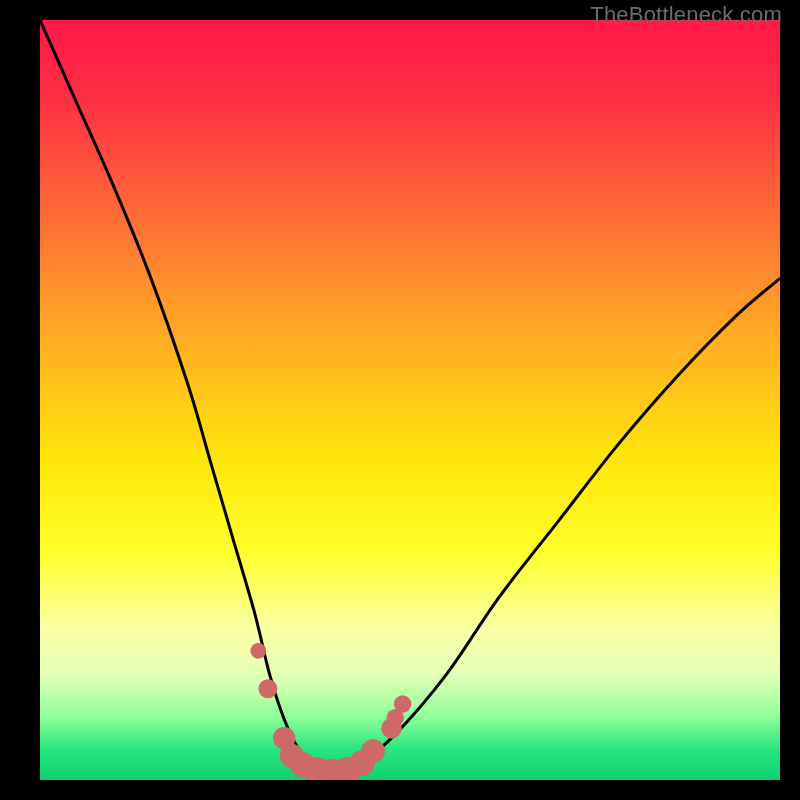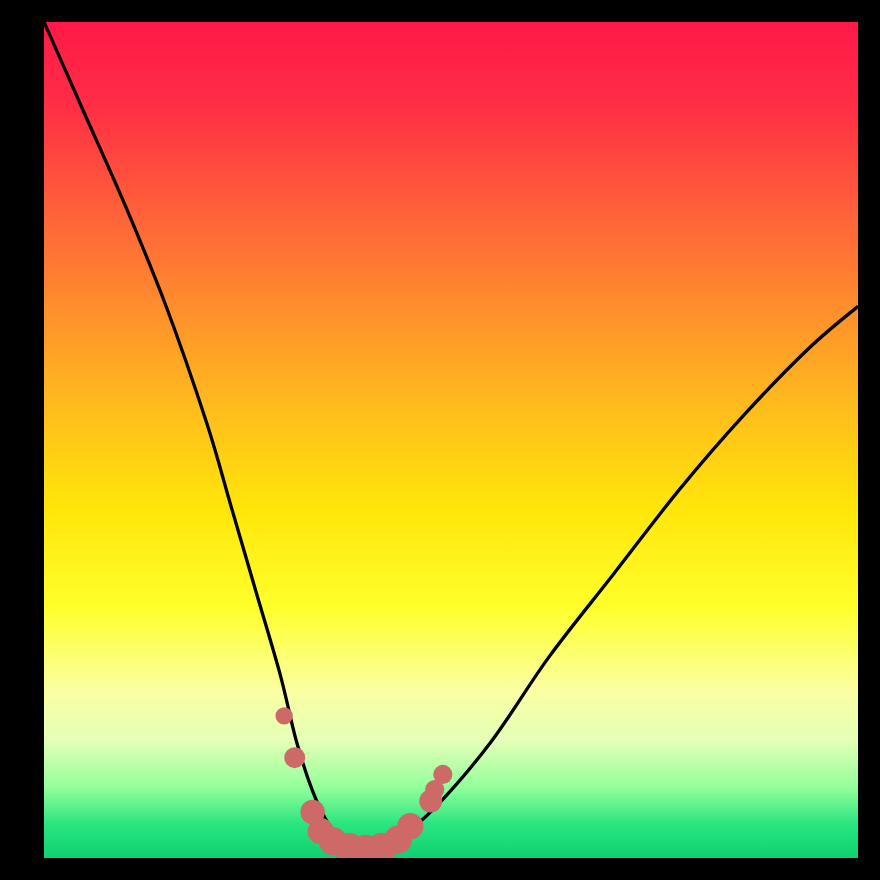--- a/index.html
+++ b/index.html
@@ -68,13 +68,14 @@
           <circle cx="292.3" cy="752.4" r="13.582000000000003" fill="#cd6a67" stroke="#b85552" stroke-width="0"></circle>
           <circle cx="307.09999999999997" cy="750.88" r="13.582000000000003" fill="#cd6a67" stroke="#b85552" stroke-width="0"></circle>
           <circle cx="321.9" cy="743.28" r="12.768000000000002" fill="#cd6a67" stroke="#b85552" stroke-width="0"></circle>
           <circle cx="333" cy="731.12" r="11.954" fill="#cd6a67" stroke="#b85552" stroke-width="0"></circle>
           <circle cx="351.5" cy="708.3199999999999" r="10.326" fill="#cd6a67" stroke="#b85552" stroke-width="0"></circle>
           <circle cx="355.2" cy="697.6800000000001" r="8.698" fill="#cd6a67" stroke="#b85552" stroke-width="0"></circle>
           <circle cx="362.59999999999997" cy="684" r="8.698" fill="#cd6a67" stroke="#b85552" stroke-width="0"></circle>
         </g>
     </svg>
   </div>
+  <div class="watermark">TheBottleneck.com</div>
 </div>
 
 </body></html>

